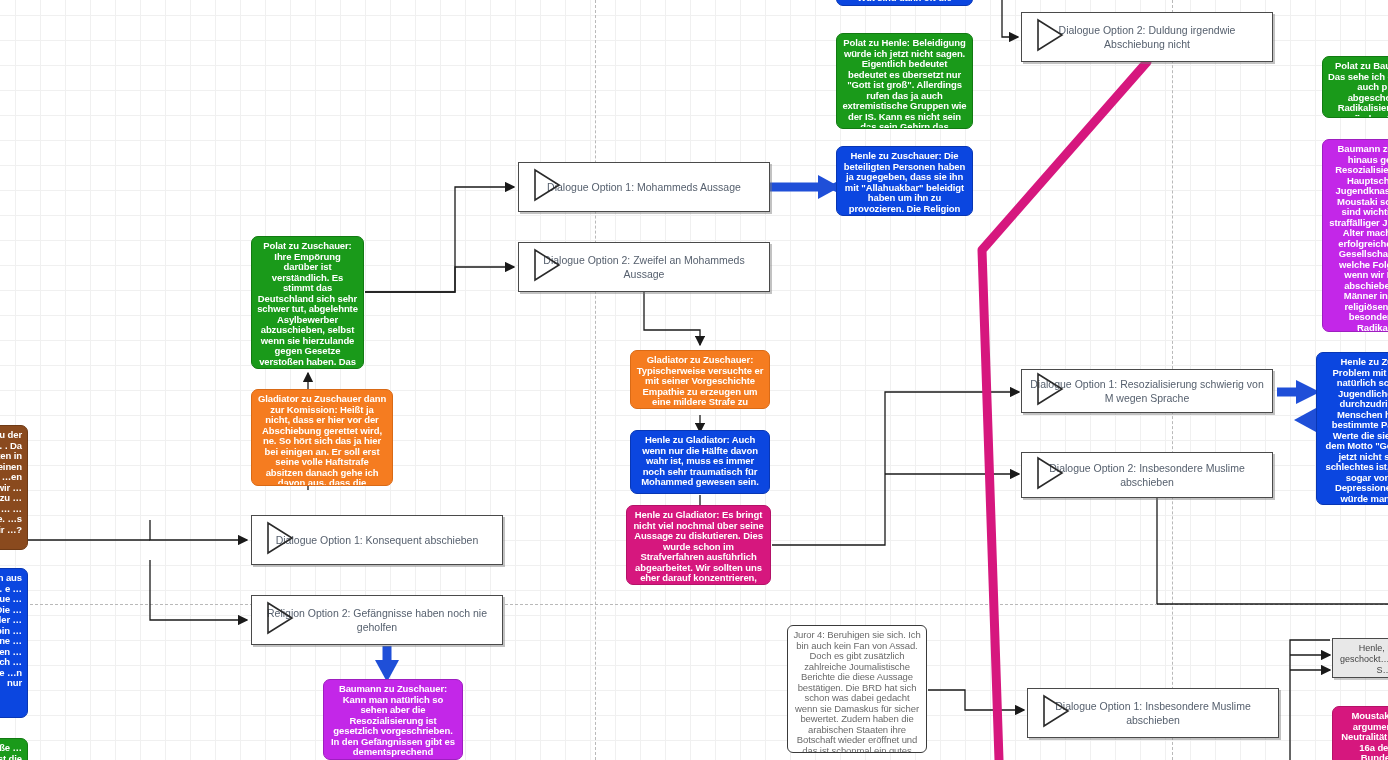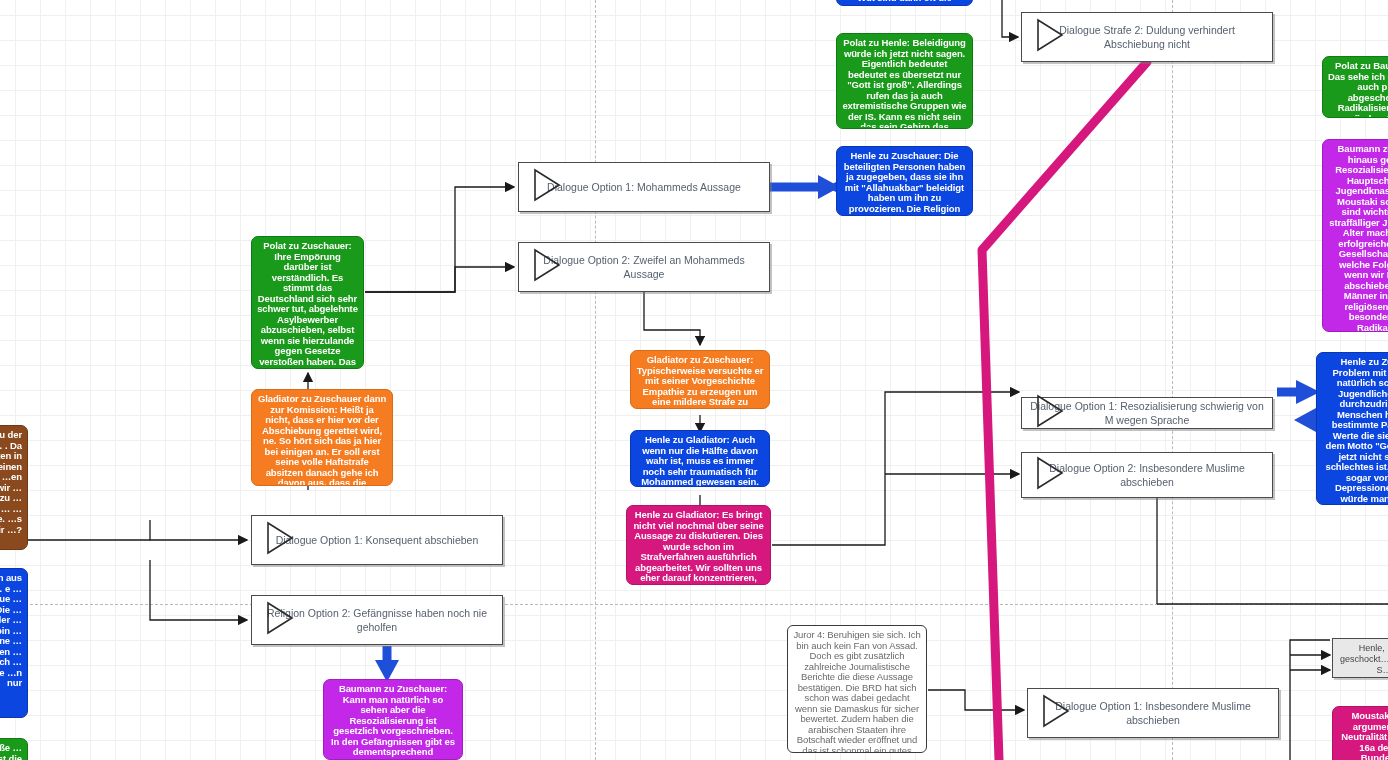--- a/index.html
+++ b/index.html
@@ -188,21 +188,21 @@
   <div class="bubble b-orange" style="left:251px;top:389px;width:142px;height:97px;color:#f57c20;">
     <span style="color:#fff;display:block;">Gladiator zu Zuschauer dann zur Komission: Heißt ja nicht, dass er hier vor der Abschiebung gerettet wird, ne. So hört sich das ja hier bei einigen an. Er soll erst seine volle Haftstrafe absitzen danach gehe ich davon aus, dass die Abschiebung hinterher kommt. So lange kann der Deutsche Staat ihn auch nicht dulden.</span>
     <i class="tail tail-bl" style="color:#f57c20;"></i>
   </div>
 
   <div class="bubble b-orange" style="left:630px;top:350px;width:140px;height:59px;color:#f57c20;">
     <span style="color:#fff;display:block;">Gladiator zu Zuschauer: Typischerweise versuchte er mit seiner Vorgeschichte Empathie zu erzeugen um eine mildere Strafe zu erhalten.</span>
     <i class="tail tail-bl" style="color:#f57c20;"></i>
   </div>
 
-  <div class="bubble b-blue" style="left:630px;top:430px;width:140px;height:57px;color:#0b46e0;">
+  <div class="bubble b-blue" style="left:630px;top:430px;width:140px;height:64px;color:#0b46e0;">
     <span style="color:#fff;display:block;">Henle zu Gladiator: Auch wenn nur die Hälfte davon wahr ist, muss es immer noch sehr traumatisch für Mohammed gewesen sein.</span>
     <i class="tail tail-bl" style="color:#0b46e0;"></i>
   </div>
 
   <div class="bubble b-magenta" style="left:626px;top:505px;width:145px;height:80px;color:#d6177e;">
     <span style="color:#fff;display:block;">Henle zu Gladiator: Es bringt nicht viel nochmal über seine Aussage zu diskutieren. Dies wurde schon im Strafverfahren ausführlich abgearbeitet. Wir sollten uns eher darauf konzentrieren, wie sich Mohammed seitdem Zwischenfall z.B. entwickelt hat.</span>
     <i class="tail tail-bl" style="color:#d6177e;"></i>
   </div>
 
   <div class="bubble b-purple" style="left:323px;top:679px;width:140px;height:81px;color:#c327e8;">
@@ -284,24 +284,24 @@
     </span>
     <span class="label">Religion Option 2: Gefängnisse haben noch nie geholfen</span>
   </div>
 
   <div class="optbox" style="left:1021px;top:12px;width:252px;height:50px;">
     <span class="play-wrap">
       <svg width="28" height="34" viewBox="0 0 28 34">
           <polygon points="2,2 26,17 2,32" fill="none" stroke="#2a2a2a" stroke-width="1.6"></polygon>
         </svg>
     </span>
-    <span class="label">Dialogue Strafe 2: Duldung verhindert Abschiebung nicht</span>
-  </div>
-
-  <div class="optbox" style="left:1021px;top:369px;width:252px;height:32px;margin-top:28px;">
+    <span class="label">Dialogue Option 2: Duldung irgendwie Abschiebung nicht</span>
+  </div>
+
+  <div class="optbox" style="left:1021px;top:369px;width:252px;height:44px;">
     <span class="play-wrap">
       <svg width="28" height="34" viewBox="0 0 28 34">
           <polygon points="2,2 26,17 2,32" fill="none" stroke="#2a2a2a" stroke-width="1.6"></polygon>
         </svg>
     </span>
     <span class="label">Dialogue Option 1:  Resozialisierung schwierig von M wegen Sprache</span>
   </div>
 
   <div class="optbox" style="left:1021px;top:452px;width:252px;height:46px;">
     <span class="play-wrap">

